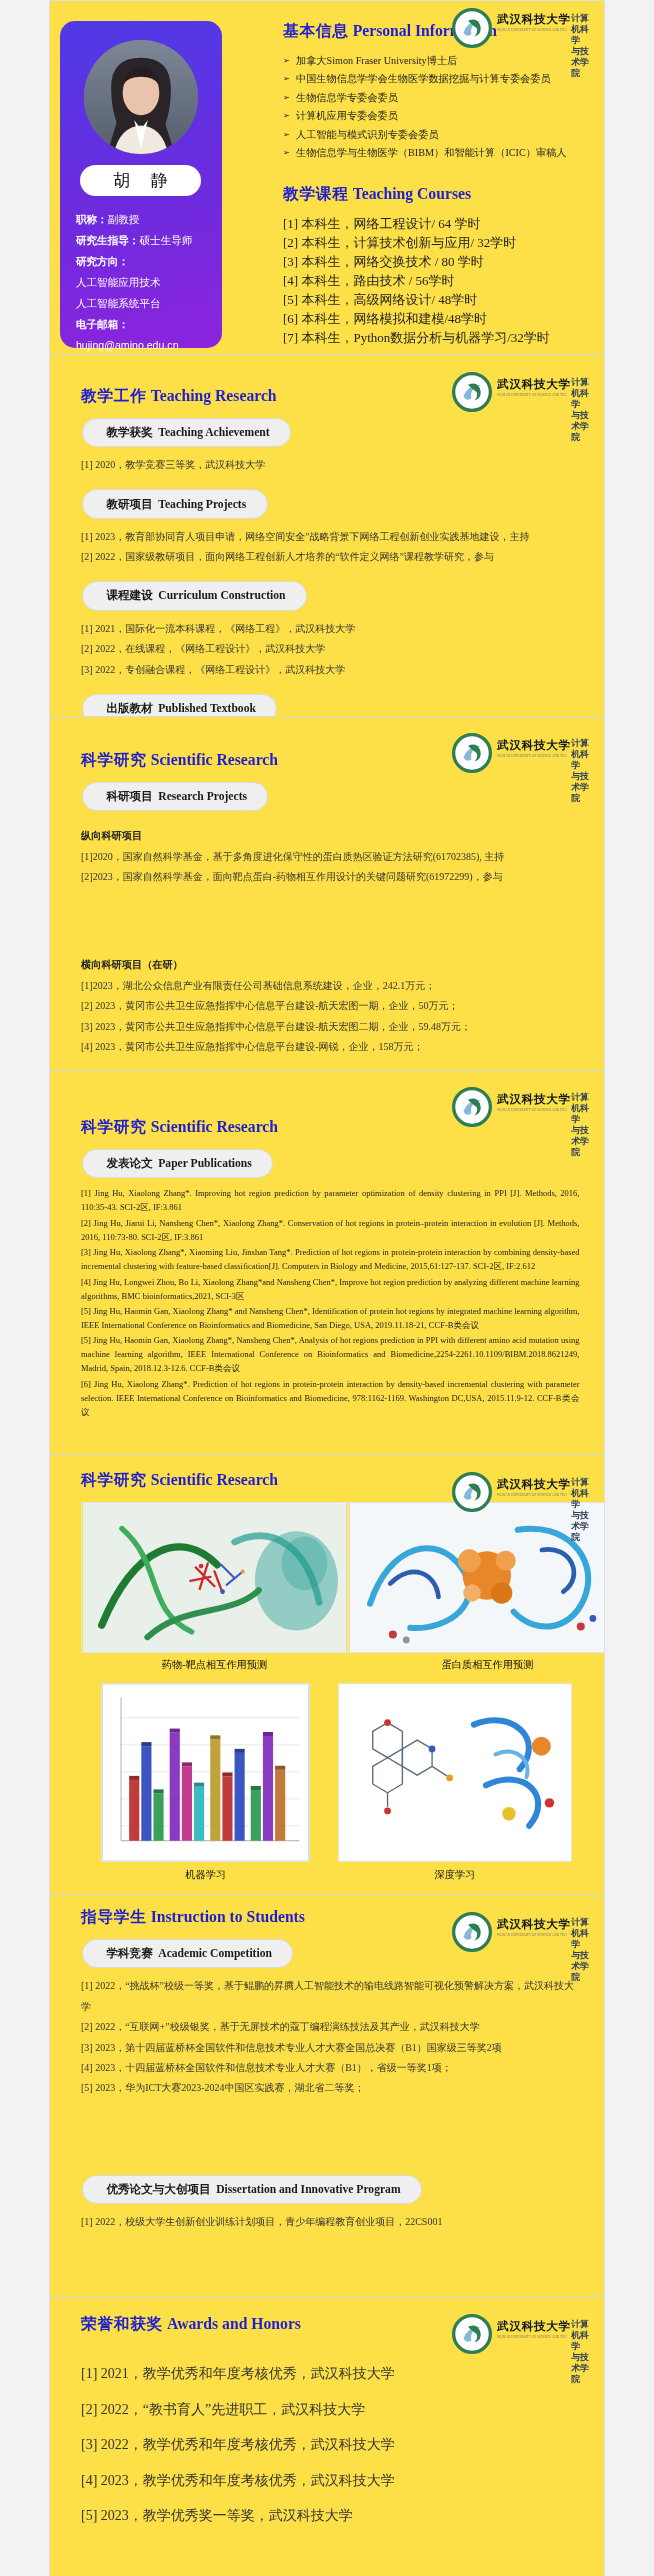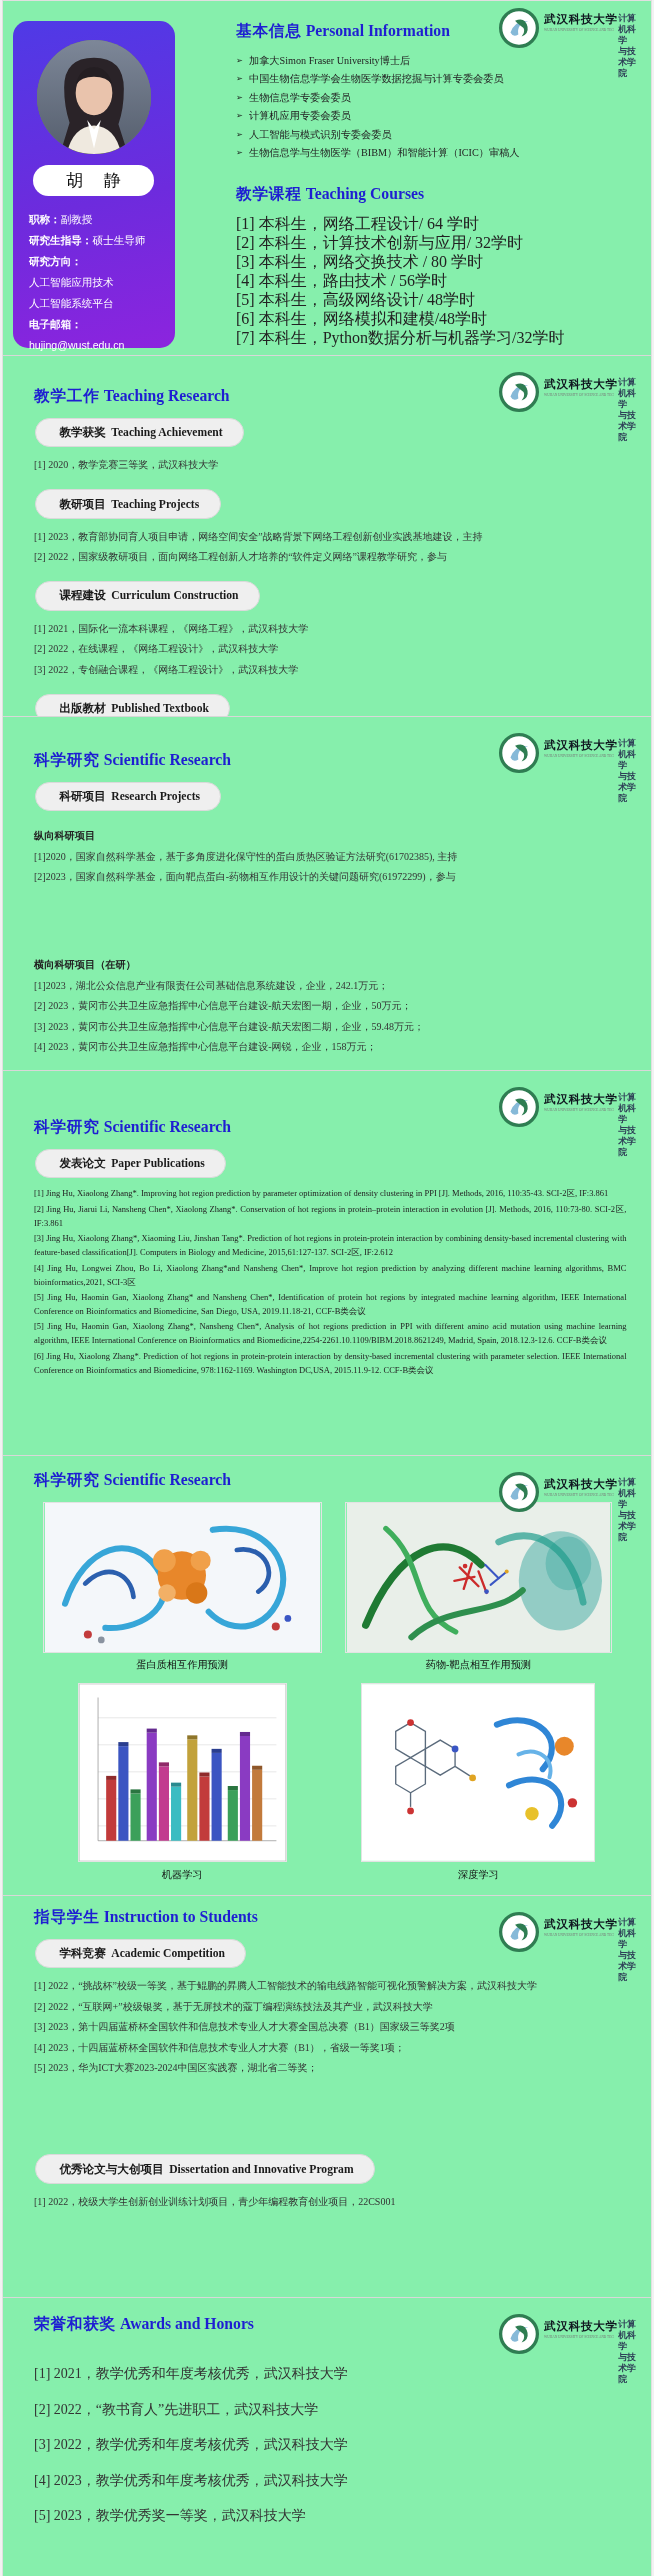--- a/index.html
+++ b/index.html
@@ -1,19 +1,19 @@
 <!DOCTYPE html>
 <html style="font-size:11px"><head>
 <meta charset="utf-8">
 <style>
   * { margin:0; padding:0; box-sizing:border-box; }
   html,body { background:#f2f2f2; }
   body { font-family:"Liberation Serif", serif; }
   #page {
-    width:650px; min-height:2576px; margin:0 auto; background:#86efac;
+    width:556px; min-height:2576px; margin:0 auto; background:#fde047;
     border:0.7px solid #e0e0e0; position:relative;
   }
   .section { position:relative; padding:0 24.5px 0 31px; overflow:hidden; }
   .section + .section { border-top:0.7px solid #d8d8d8; }
 
   
   .logo { position:absolute; right:11px; display:flex; align-items:flex-start; gap:4.1px; width:142px; }
   .logo .emblem { flex:0 0 auto; }
   .logo-mid { padding-top:5.5px; width:70px; }
   .uni-cn { font-size:11.6px; font-weight:700; color:#101820; letter-spacing:0.7px; font-family:"Liberation Serif", serif; white-space:nowrap; }
@@ -46,21 +46,21 @@
   .name-pill { background:#fff; color:#0d0d0d; border-radius:20.4px; height:31px; margin:0 4.1px 12.3px 4.1px;
                display:flex; align-items:center; justify-content:center;
                font-family:"Liberation Serif", serif; font-weight:400; font-size:17px; letter-spacing:8.2px; text-indent:8.2px; }
   .pf-line { font-size:10.6px; line-height:21px; white-space:nowrap; }
   .pf-label { font-weight:700; }
   .right-col { margin-left:202px; padding-top:20.4px; }
   .bullet { display:flex; gap:6.1px; font-size:10.2px; line-height:18.4px; color:#222; }
   .bullet .arr { font-size:8.2px; line-height:18.4px; color:#111; }
   .bullets { margin-top:9.5px; }
   .courses { margin-top:8.2px; }
-  .course { font-size:16px; line-height:19px; color:#222; }
+  .course { font-size:13px; line-height:19px; color:#222; }
   #courses-title { margin-top:22px; }
 
   
   #sec-teaching { height:361px; padding-top:30px; }
   #sec-research { height:354px; padding-top:33px; }
   #sec-pubs { height:385px; padding-top:46px; }
   #sec-gallery { height:440px; padding-top:13.6px; }
   #sec-instruction { height:402px; padding-top:11px; }
   #sec-awards { height:279px; padding-top:16.4px; }
 
@@ -123,21 +123,21 @@
           <path d="M74 118 l10 14 l10 -14 l-10 42z" fill="#fff"></path>
         </svg>
       </div>
       <div class="name-pill">胡 静</div>
       <div class="pf-line"><span class="pf-label">职称：</span><span>副教授</span></div>
       <div class="pf-line"><span class="pf-label">研究生指导：</span><span>硕士生导师</span></div>
       <div class="pf-line pf-label">研究方向：</div>
       <div class="pf-line">人工智能应用技术</div>
       <div class="pf-line">人工智能系统平台</div>
       <div class="pf-line pf-label">电子邮箱：</div>
-      <div class="pf-line">hujing@wust.edu.cn</div>
+      <div class="pf-line">hujing@amino.edu.cn</div>
     </div>
 
     <div class="right-col">
       <div class="sec-title">
         <span class="t-cn">基本信息</span><span class="t-en">Personal Information</span>
       </div>
       <div class="bullets">
         <div class="bullet">
             <span class="arr">➢</span>
             <span>加拿大Simon Fraser University博士后</span>
@@ -316,39 +316,20 @@
         <div>与技术学院</div>
       </div>
     </div>
 
     <div class="sec-title">
       <span class="t-cn">科学研究</span><span class="t-en">Scientific Research</span>
     </div>
 
     <div class="g-row">
       <figure class="g-cell">
-        <svg class="g-img" width="279" height="151" viewBox="0 0 410 222">
-          <rect width="410" height="222" fill="#f4f7fa"></rect>
-          <path d="M30 150 C60 60, 130 46, 166 96 S150 190, 90 186" stroke="#37a6d8" stroke-width="9" fill="none" stroke-linecap="round"></path>
-          <path d="M60 120 C92 88, 128 104, 132 140" stroke="#2b5fae" stroke-width="7" fill="none" stroke-linecap="round"></path>
-          <path d="M250 40 C320 28, 368 80, 352 134 S280 200, 244 162" stroke="#37a6d8" stroke-width="9" fill="none" stroke-linecap="round"></path>
-          <path d="M286 70 C330 62, 350 110, 318 132" stroke="#2b5fae" stroke-width="7" fill="none" stroke-linecap="round"></path>
-          <circle cx="204" cy="108" r="36" fill="#e8872a"></circle>
-          <circle cx="178" cy="86" r="17" fill="#f0a04a"></circle>
-          <circle cx="232" cy="86" r="15" fill="#f0a04a"></circle>
-          <circle cx="226" cy="134" r="16" fill="#d97718"></circle>
-          <circle cx="182" cy="134" r="13" fill="#f2b066"></circle>
-          <circle cx="64" cy="196" r="6" fill="#c23b3b"></circle>
-            <circle cx="84" cy="204" r="5" fill="#8a93a0"></circle>
-          <circle cx="344" cy="184" r="6" fill="#c23b3b"></circle>
-            <circle cx="362" cy="172" r="5" fill="#3a56c4"></circle>
-        </svg>
-        <figcaption>蛋白质相互作用预测</figcaption>
-      </figure>
-      <figure class="g-cell">
         <svg class="g-img" width="267" height="151" viewBox="0 0 392 222">
           <rect width="392" height="222" fill="#e9efe9"></rect>
           <ellipse cx="318" cy="116" rx="62" ry="74" fill="#2aa198" opacity="0.45"></ellipse>
           <ellipse cx="330" cy="90" rx="34" ry="40" fill="#2aa198" opacity="0.35"></ellipse>
           <path d="M28 182 C78 62, 148 40, 200 92" stroke="#1f7a33" stroke-width="11" fill="none" stroke-linecap="round"></path>
           <path d="M58 38 C120 92, 92 158, 162 192" stroke="#3fae5c" stroke-width="8" fill="none" stroke-linecap="round"></path>
           <path d="M96 200 C150 150, 220 170, 262 130" stroke="#2e8f4e" stroke-width="9" fill="none" stroke-linecap="round"></path>
           <path d="M226 58 C286 30, 336 70, 352 148" stroke="#1f9d8b" stroke-width="10" fill="none" stroke-linecap="round" opacity="0.7"></path>
           <g stroke="#cc2b2b" stroke-width="3.5" stroke-linecap="round">
             <line x1="168" y1="96" x2="196" y2="124"></line>
@@ -358,20 +339,39 @@
           </g>
           <g stroke="#3a56c4" stroke-width="3" stroke-linecap="round">
             <line x1="206" y1="92" x2="226" y2="112"></line>
               <line x1="214" y1="122" x2="236" y2="104"></line>
           </g>
           <circle cx="176" cy="94" r="3.5" fill="#cc2b2b"></circle>
             <circle cx="208" cy="132" r="3.5" fill="#3a56c4"></circle>
           <circle cx="238" cy="102" r="3" fill="#e0a422"></circle>
         </svg>
         <figcaption>药物-靶点相互作用预测</figcaption>
+      </figure>
+      <figure class="g-cell">
+        <svg class="g-img" width="279" height="151" viewBox="0 0 410 222">
+          <rect width="410" height="222" fill="#f4f7fa"></rect>
+          <path d="M30 150 C60 60, 130 46, 166 96 S150 190, 90 186" stroke="#37a6d8" stroke-width="9" fill="none" stroke-linecap="round"></path>
+          <path d="M60 120 C92 88, 128 104, 132 140" stroke="#2b5fae" stroke-width="7" fill="none" stroke-linecap="round"></path>
+          <path d="M250 40 C320 28, 368 80, 352 134 S280 200, 244 162" stroke="#37a6d8" stroke-width="9" fill="none" stroke-linecap="round"></path>
+          <path d="M286 70 C330 62, 350 110, 318 132" stroke="#2b5fae" stroke-width="7" fill="none" stroke-linecap="round"></path>
+          <circle cx="204" cy="108" r="36" fill="#e8872a"></circle>
+          <circle cx="178" cy="86" r="17" fill="#f0a04a"></circle>
+          <circle cx="232" cy="86" r="15" fill="#f0a04a"></circle>
+          <circle cx="226" cy="134" r="16" fill="#d97718"></circle>
+          <circle cx="182" cy="134" r="13" fill="#f2b066"></circle>
+          <circle cx="64" cy="196" r="6" fill="#c23b3b"></circle>
+            <circle cx="84" cy="204" r="5" fill="#8a93a0"></circle>
+          <circle cx="344" cy="184" r="6" fill="#c23b3b"></circle>
+            <circle cx="362" cy="172" r="5" fill="#3a56c4"></circle>
+        </svg>
+        <figcaption>蛋白质相互作用预测</figcaption>
       </figure>
     </div>
 
     <div class="g-row">
       <figure class="g-cell">
         <svg class="g-img" width="209" height="179" viewBox="0 0 306 262">
           <rect width="306" height="262" fill="#ffffff" stroke="#bbbbbb"></rect>
           <g stroke="#dddddd">
               <line x1="28" y1="50" x2="292" y2="50"></line>
               <line x1="28" y1="90" x2="292" y2="90"></line>

